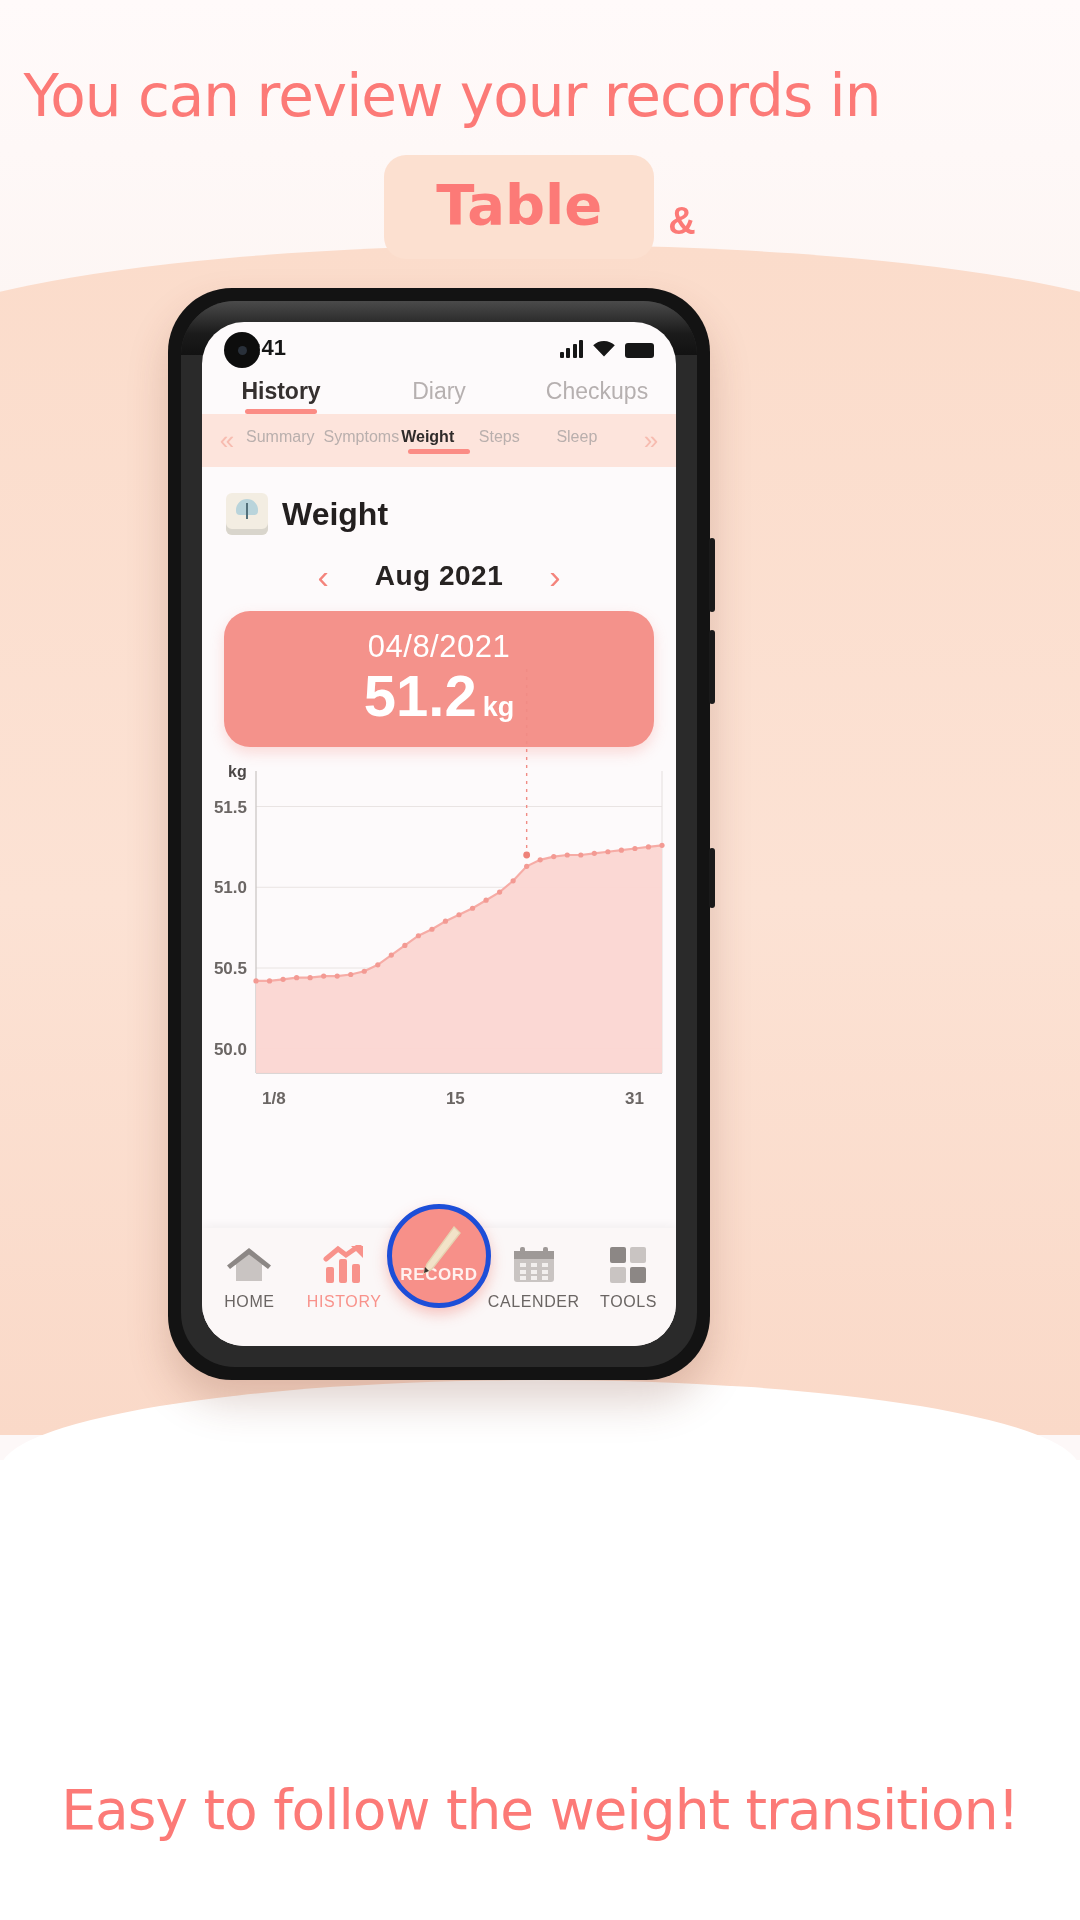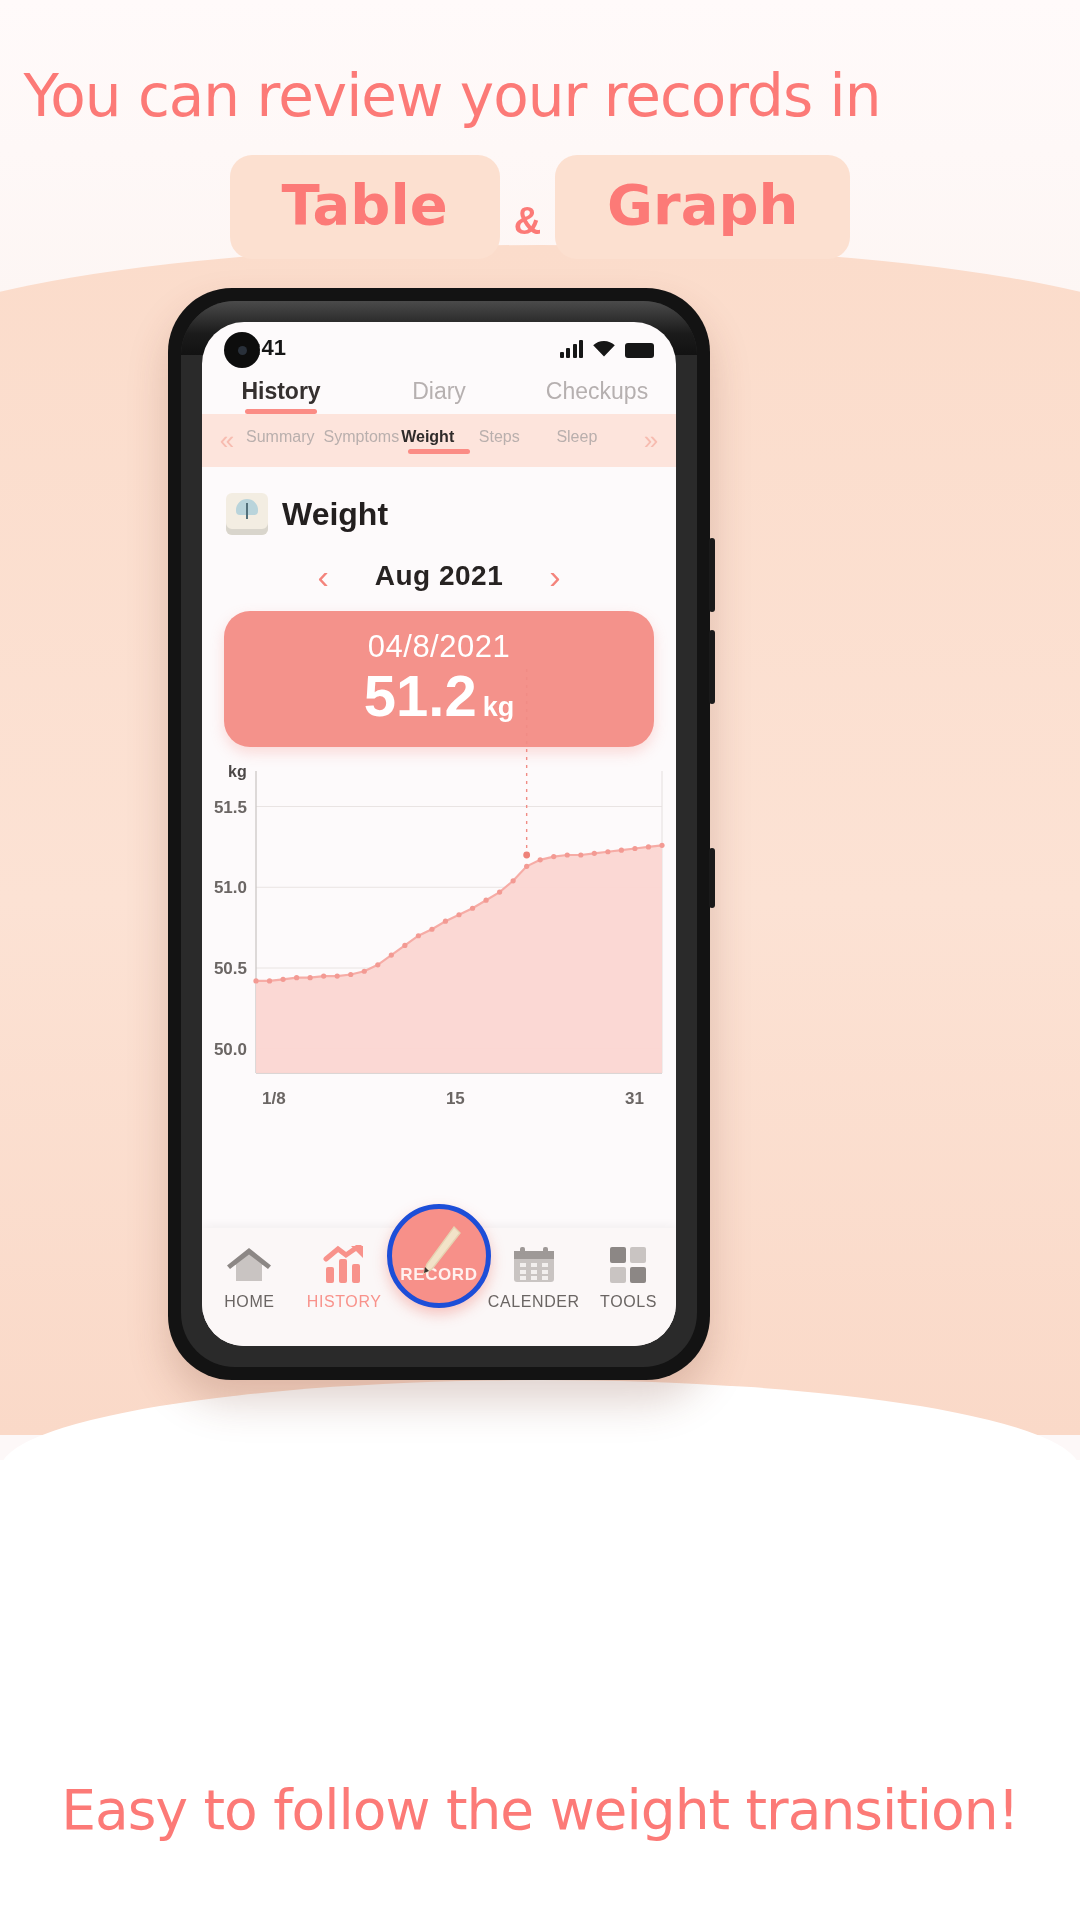--- a/index.html
+++ b/index.html
@@ -167,21 +167,20 @@
 <div id="bg-peach2"></div>
 <div id="bg-bottom-fill"></div>
 <div id="bg-bottom"></div>
 
 <div class="headline-wrap">
   <div class="headline">You can review your records in</div>
 </div>
 <div class="badges">
   <div class="badge">Table</div>
   <div class="amp">&amp;</div>
-  <div class="badge">Graph</div>
 </div>
 
 <div id="phone">
   <div class="side-btn" style="top:250px;height:74px;"></div>
   <div class="side-btn" style="top:342px;height:74px;"></div>
   <div class="side-btn" style="top:560px;height:60px;"></div>
 
   <div id="phone-inner">
     <div class="phone-gloss"></div>
 

